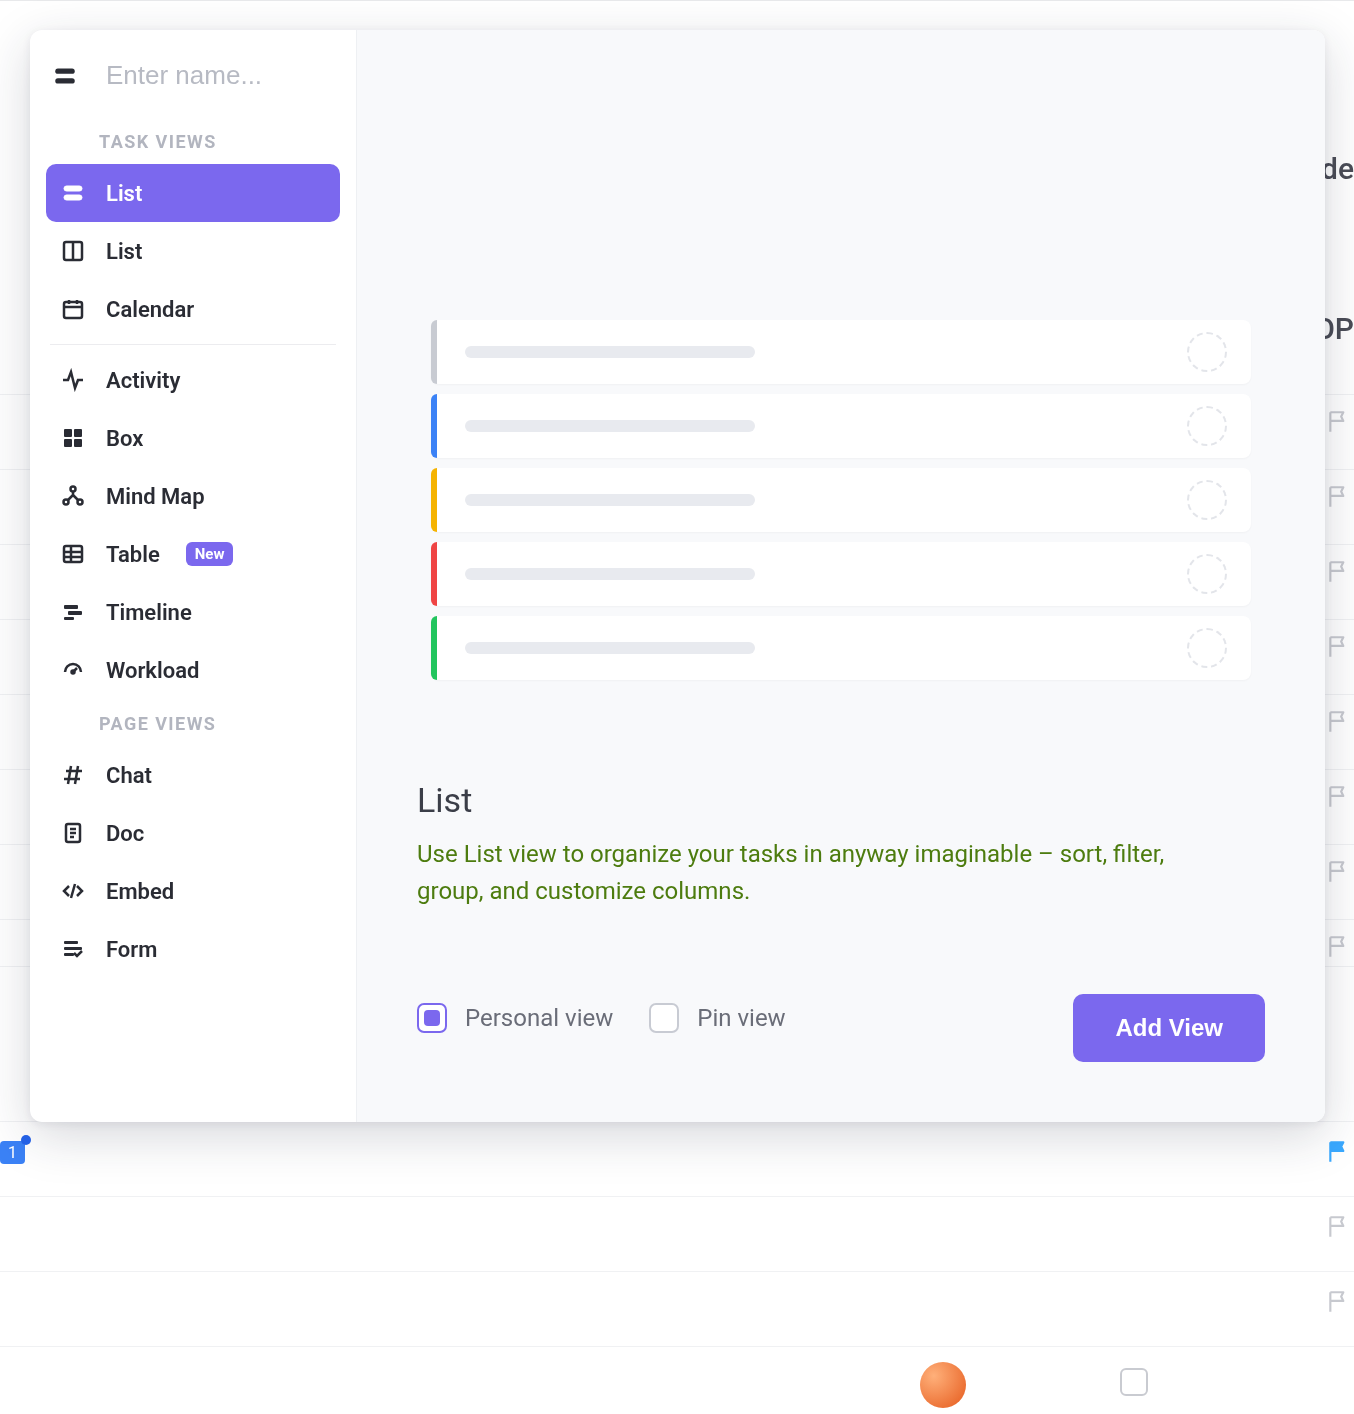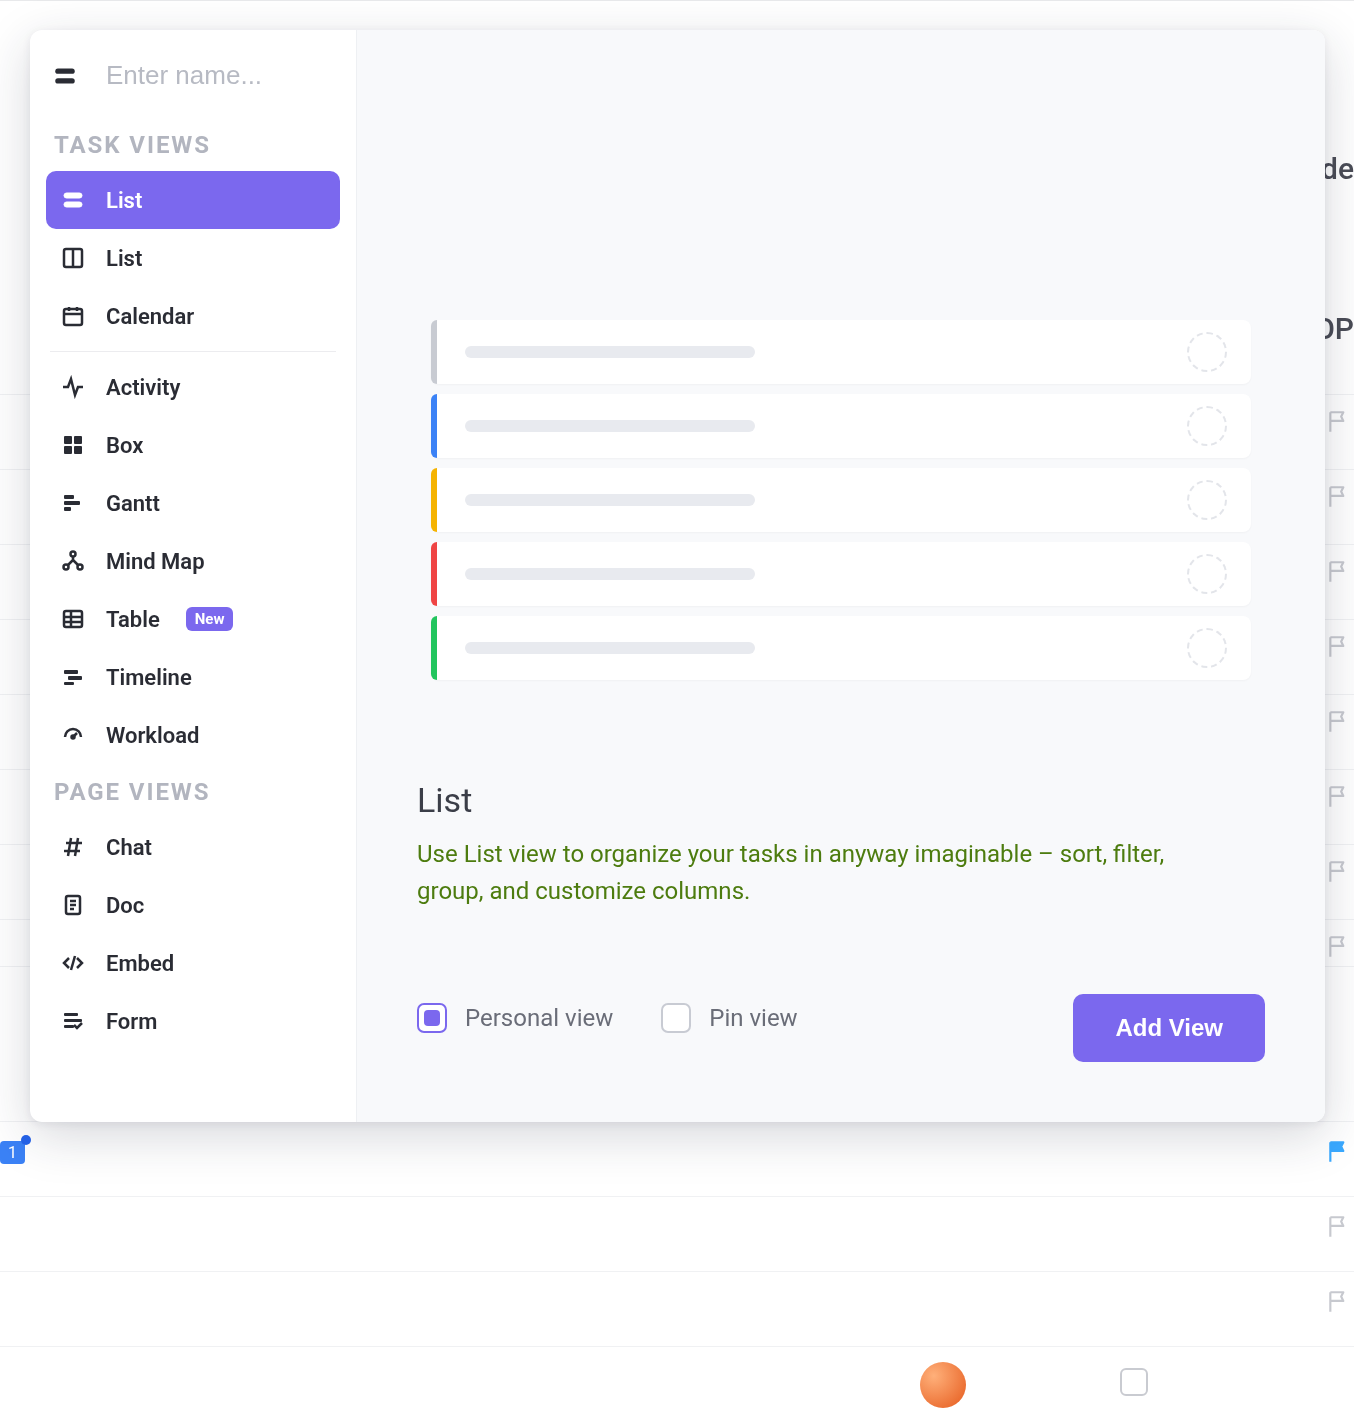--- a/index.html
+++ b/index.html
@@ -96,25 +96,26 @@
     .name-input{
       border:none;
       outline:none;
       font-size:26px;
       color:#4a4c56;
       width:100%;
     }
     .name-input::placeholder{ color:#b7bac3; }
 
     .section-label{
-      font-size:24px;
+      font-size:18px;
       font-weight:700;
       letter-spacing:.08em;
       color:#b2b5bf;
       padding: 14px 8px 12px 8px;
+      margin-left: 45px;
     }
 
     .menu { list-style:none; }
     .menu-item{
       display:flex;
       align-items:center;
       gap:20px;
       padding: 16px 14px;
       border-radius:10px;
       cursor:pointer;
@@ -199,21 +200,21 @@
       color:#4d7c0f;
       margin-top:16px;
       line-height:1.55;
       max-width:780px;
     }
 
     .right-footer{
       display:flex;
       align-items:center;
       margin-top:64px;
-      gap:48px;
+      gap:36px;
     }
     .chk{
       display:flex;
       align-items:center;
       gap:18px;
       cursor:pointer;
     }
     .chk-box{
       width:30px;height:30px;
       border:2px solid #c8cbd3;
@@ -382,30 +383,20 @@
       <li class="menu-item">
         <span class="mi-icon">
             <svg width="24" height="24" viewBox="0 0 24 24" fill="#2a2c34">
               <rect x="3" y="3" width="8" height="8" rx="1"></rect>
               <rect x="13" y="3" width="8" height="8" rx="1"></rect>
               <rect x="3" y="13" width="8" height="8" rx="1"></rect>
               <rect x="13" y="13" width="8" height="8" rx="1"></rect>
             </svg>
           </span>
         <span>Box</span>
-      </li>
-      <li class="menu-item">
-        <span class="mi-icon">
-            <svg width="24" height="24" viewBox="0 0 24 24" fill="#2a2c34">
-              <rect x="3" y="4" width="10" height="4" rx="1"></rect>
-              <rect x="3" y="10" width="16" height="4" rx="1"></rect>
-              <rect x="3" y="16" width="7" height="4" rx="1"></rect>
-            </svg>
-          </span>
-        <span>Gantt</span>
       </li>
       <li class="menu-item">
         <span class="mi-icon">
             <svg width="24" height="24" viewBox="0 0 24 24" fill="none" stroke="#2a2c34" stroke-width="2.5">
               <circle cx="12" cy="5" r="2.5"></circle>
               <circle cx="5" cy="18" r="2.5"></circle>
               <circle cx="19" cy="18" r="2.5"></circle>
               <path d="M12 7v4M12 11l-5 5M12 11l5 5"></path>
             </svg>
           </span>

